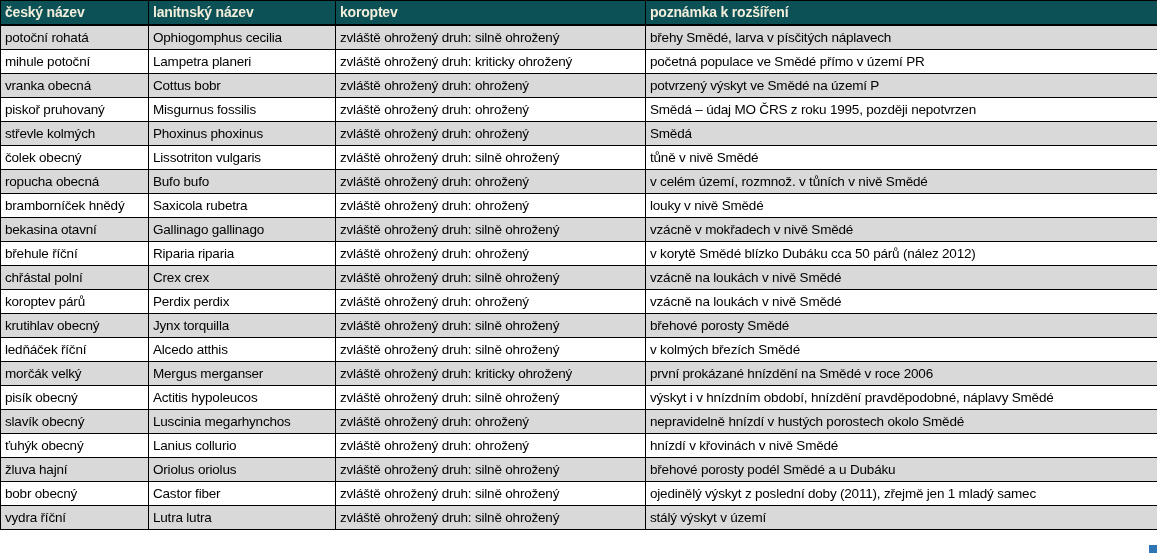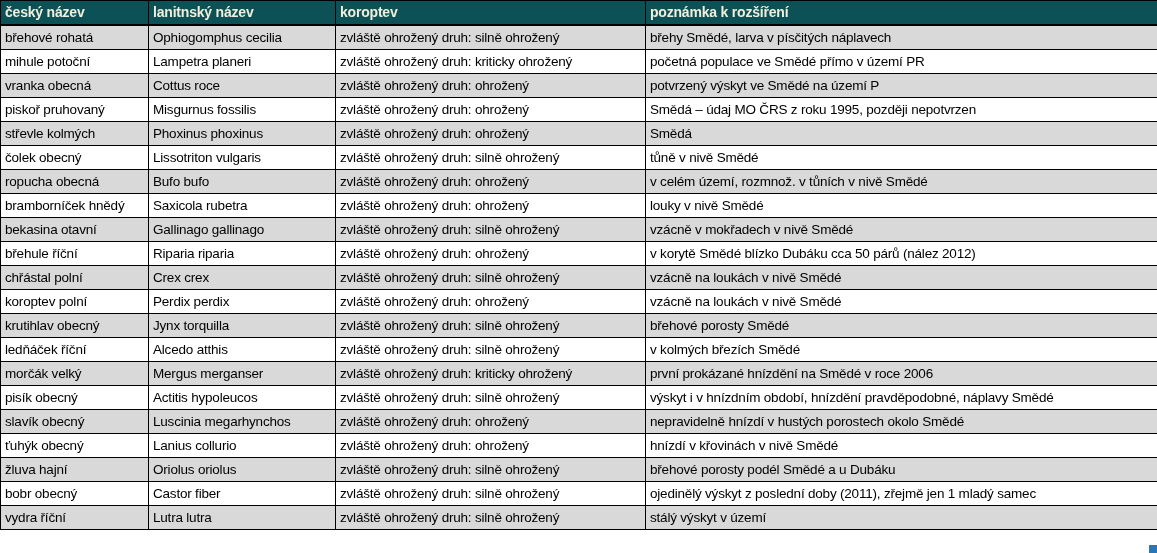--- a/index.html
+++ b/index.html
@@ -78,34 +78,34 @@
   <thead>
     <tr>
       <th>český název</th>
       <th>lanitnský název</th>
       <th>koroptev</th>
       <th>poznámka k rozšíření</th>
     </tr>
   </thead>
   <tbody>
       <tr>
-        <td>břehové rohatá</td>
+        <td>potoční rohatá</td>
         <td class="latin">Ophiogomphus cecilia</td>
         <td>zvláště ohrožený druh: silně ohrožený</td>
         <td>břehy Smědé, larva v písčitých náplavech</td>
       </tr>
       <tr>
         <td>mihule potoční</td>
         <td class="latin">Lampetra planeri</td>
         <td>zvláště ohrožený druh: kriticky ohrožený</td>
         <td>početná populace ve Smědé přímo v území PR</td>
       </tr>
       <tr>
         <td>vranka obecná</td>
-        <td class="latin">Cottus roce</td>
+        <td class="latin">Cottus bobr</td>
         <td>zvláště ohrožený druh: ohrožený</td>
         <td>potvrzený výskyt ve Smědé na území P</td>
       </tr>
       <tr>
         <td>piskoř pruhovaný</td>
         <td class="latin">Misgurnus fossilis</td>
         <td>zvláště ohrožený druh: ohrožený</td>
         <td>Smědá – údaj MO ČRS z roku 1995, později nepotvrzen</td>
       </tr>
       <tr>
@@ -144,21 +144,21 @@
         <td>zvláště ohrožený druh: ohrožený</td>
         <td>v korytě Smědé blízko Dubáku cca 50 párů (nález 2012)</td>
       </tr>
       <tr>
         <td>chřástal polní</td>
         <td class="latin">Crex crex</td>
         <td>zvláště ohrožený druh: silně ohrožený</td>
         <td>vzácně na loukách v nivě Smědé</td>
       </tr>
       <tr>
-        <td>koroptev polní</td>
+        <td>koroptev párů</td>
         <td class="latin">Perdix perdix</td>
         <td>zvláště ohrožený druh: ohrožený</td>
         <td>vzácně na loukách v nivě Smědé</td>
       </tr>
       <tr>
         <td>krutihlav obecný</td>
         <td class="latin">Jynx torquilla</td>
         <td>zvláště ohrožený druh: silně ohrožený</td>
         <td>břehové porosty Smědé</td>
       </tr>

